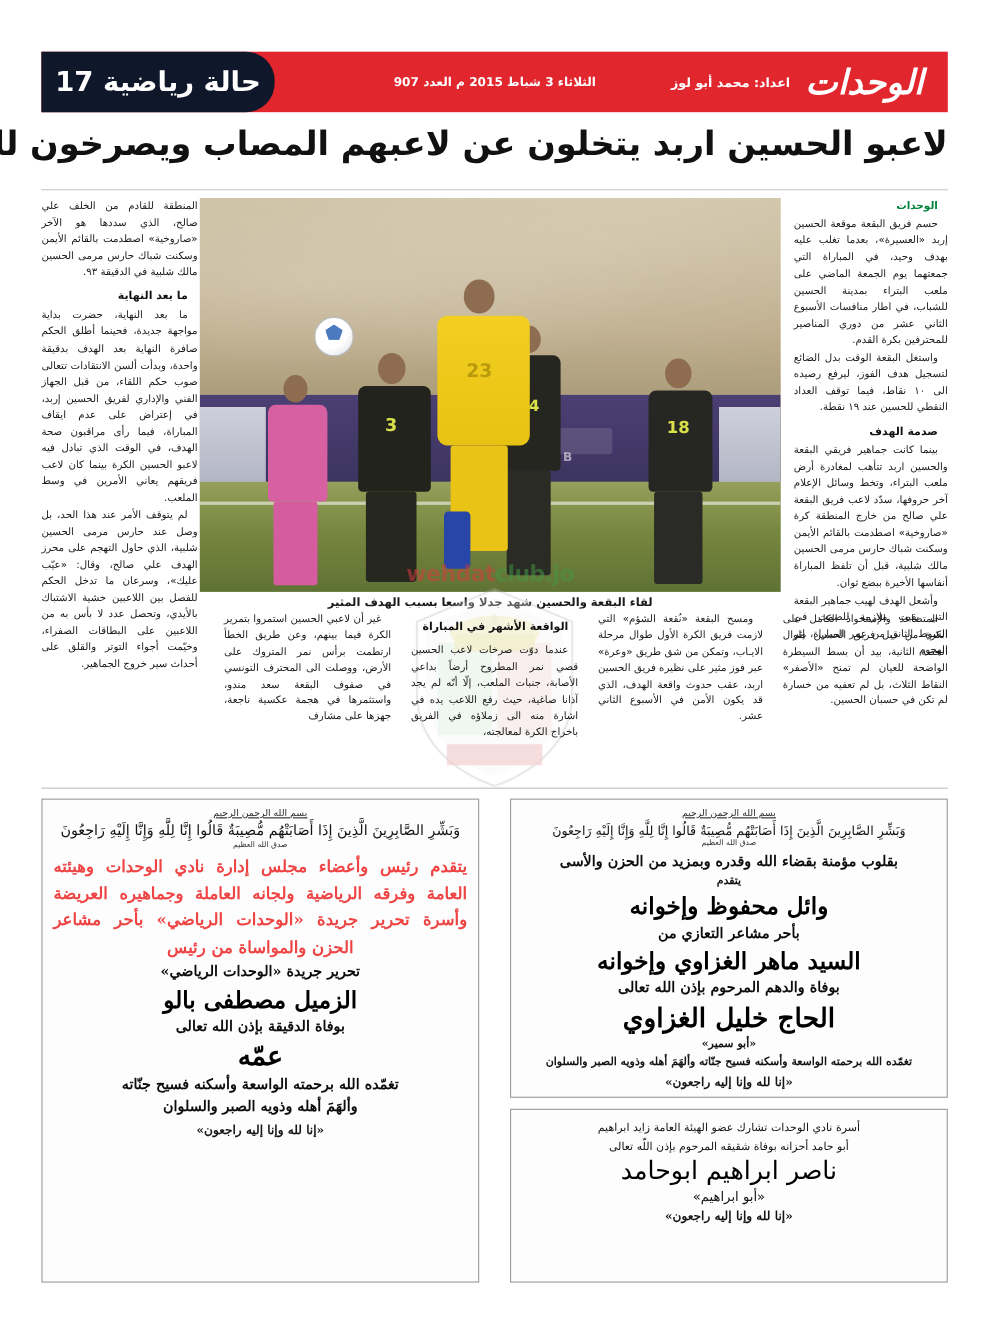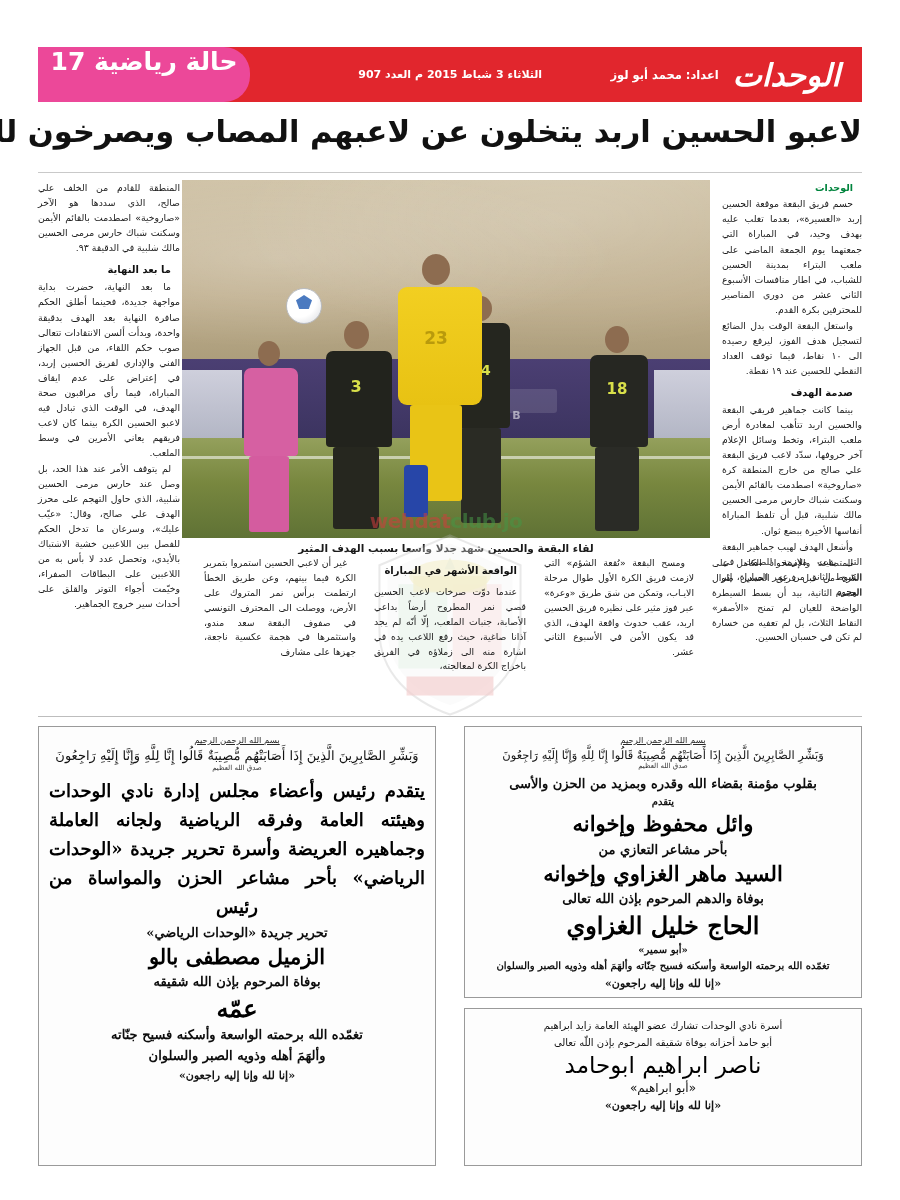--- a/index.html
+++ b/index.html
@@ -30,24 +30,24 @@
     height: 55px;
     background: #e1262d;
     display: flex;
     flex-direction: row;
     align-items: center;
   }
 
   .masthead-green {
     width: 212px;
     height: 55px;
-    background: #ec4899;
+    background: #0f172a;
     border-radius: 0 26px 26px 0;
     display: flex;
-    align-items: flex-start;
+    align-items: center;
     justify-content: center;
     order: 3;
   }
 
   .masthead-green-text {
     color: #ffffff;
     font-size: 25px;
     font-weight: bold;
     letter-spacing: -0.5px;
     white-space: nowrap;
@@ -337,24 +337,24 @@
     white-space: nowrap;
   }
   .ayah-src {
     font-size: 7px;
     color: #333;
     text-align: center;
     margin: -2px 0 4px 0;
   }
   .o-body {
     font-family: "DejaVu Serif", "Liberation Serif", serif;
-    font-size: 18px;
+    font-size: 15px;
     font-weight: bold;
     line-height: 1.62;
-    color: #000000;
+    color: #ef4444;
     text-align: justify;
     text-align-last: center;
   }
   .o-tiny {
     font-family: "DejaVu Serif", "Liberation Serif", serif;
     font-size: 10px;
     font-weight: bold;
     color: #141414;
     line-height: 1.5;
   }
@@ -521,21 +521,21 @@
 
   <div class="rule-bottom"></div>
 
   <div class="obit obit-left">
     <div class="basmala">بسم الله الرحمن الرحيم</div>
     <div class="ayah">وَبَشِّرِ الصَّابِرِينَ الَّذِينَ إِذَا أَصَابَتْهُم مُّصِيبَةٌ قَالُوا إِنَّا لِلَّهِ وَإِنَّا إِلَيْهِ رَاجِعُونَ</div>
     <div class="ayah-src">صدق الله العظيم</div>
     <div class="o-body">يتقدم رئيس وأعضاء مجلس إدارة نادي الوحدات وهيئته العامة وفرقه الرياضية ولجانه العاملة وجماهيره العريضة وأسرة تحرير جريدة «الوحدات الرياضي» بأحر مشاعر الحزن والمواساة من رئيس</div>
     <div class="o-mid o-line">تحرير جريدة «الوحدات الرياضي»</div>
     <div class="o-name">الزميل مصطفى بالو</div>
-    <div class="o-mid o-line">بوفاة المرحوم بإذن الله شقيقه</div>
+    <div class="o-mid o-line">بوفاة الدقيقة بإذن الله تعالى</div>
     <div class="o-name-lg">عمّه</div>
     <div class="o-mid o-line">تغمّده الله برحمته الواسعة وأسكنه فسيح جنّاته</div>
     <div class="o-mid o-line">وألهَمَ أهله وذويه الصبر والسلوان</div>
     <div class="o-closing">«إنا لله وإنا إليه راجعون»</div>
   </div>
 
   <div class="obit obit-r1">
     <div class="basmala">بسم الله الرحمن الرحيم</div>
     <div class="ayah" style="font-size:11.5px">وَبَشِّرِ الصَّابِرِينَ الَّذِينَ إِذَا أَصَابَتْهُم مُّصِيبَةٌ قَالُوا إِنَّا لِلَّهِ وَإِنَّا إِلَيْهِ رَاجِعُونَ</div>
     <div class="ayah-src">صدق الله العظيم</div>

